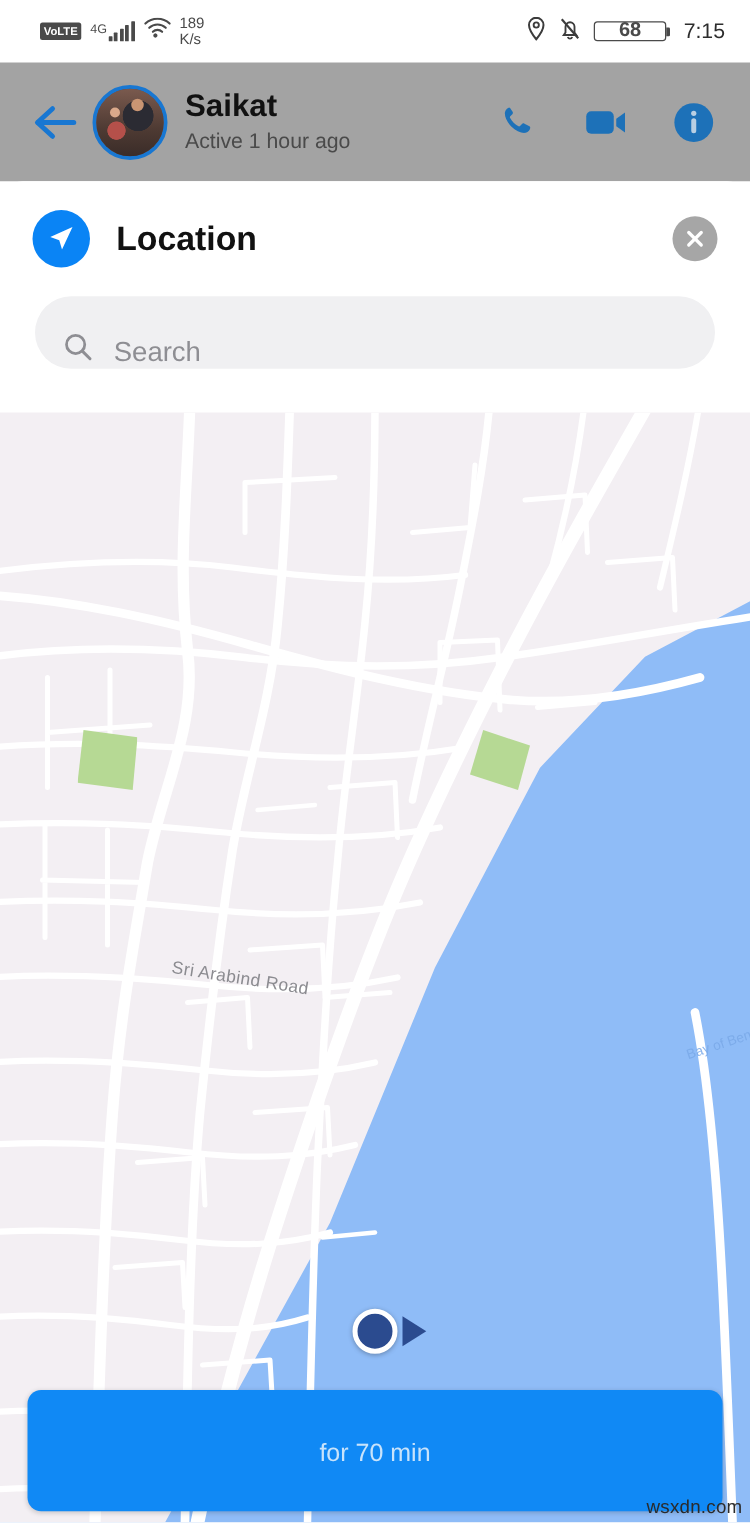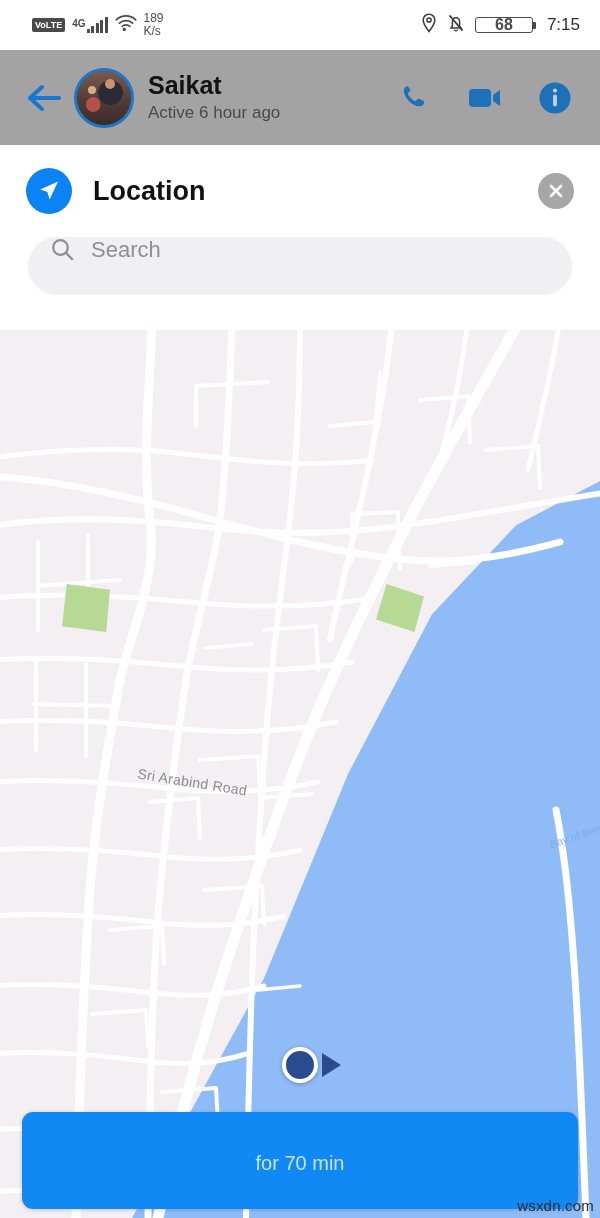--- a/index.html
+++ b/index.html
@@ -19,21 +19,21 @@
     padding:0 14px;
   }
   .sb-left{ display:flex; align-items:center; gap:7px; margin-left:18px;}
   .sb-right{ display:flex; align-items:center; gap:10px; margin-right:6px;}
   .volte{
     background:#4a4a4a; color:#fff; font-size:9px; font-weight:bold;
     padding:2px 3px; border-radius:2px; letter-spacing:0px; line-height:1;
     display:flex; align-items:center; height:14px;
   }
   .net4g{ display:flex; align-items:flex-end; gap:1px; }
-  .net4g .lbl{ font-size:10px; line-height:10px; color:#4a4a4a; font-weight:700; margin-bottom:4px;}
+  .net4g .lbl{ font-size:10px; line-height:10px; color:#4a4a4a; font-weight:400; margin-bottom:4px;}
   .bars{ display:flex; align-items:flex-end; gap:1.5px; height:16px;}
   .bars i{ display:block; width:3px; background:#4a4a4a; border-radius:.5px;}
   .bars i:nth-child(1){height:4px} .bars i:nth-child(2){height:7px}
   .bars i:nth-child(3){height:10px} .bars i:nth-child(4){height:13px}
   .bars i:nth-child(5){height:16px}
   .kbs{ font-size:12px; line-height:13px; color:#4a4a4a; text-align:left;}
   .battery{
     border:1.6px solid #4a4a4a; border-radius:3px;
     font-size:16px; font-weight:600; padding:0px 19px; line-height:14px;
     position:relative; color:#4a4a4a;
@@ -81,21 +81,21 @@
     display:flex; align-items:center; justify-content:center; flex:0 0 auto;
   }
   .sheet-title{ font-size:27px; font-weight:bold; color:#111; margin-left:21px; flex:1 1 auto;}
   .close-btn{
     width:36px; height:36px; border-radius:50%; background:#a6a6a6;
     display:flex; align-items:center; justify-content:center; flex:0 0 auto;
   }
   .search-wrap{ padding:0 28px; }
   .search-box{
     height:58px; background:#f0f0f2; border-radius:29px;
-    display:flex; align-items:flex-start; padding:0 22px; gap:16px;
+    display:flex; align-items:flex-end; padding:0 22px; gap:16px;
   }
   .search-ph{ font-size:22px; color:#8e8e93; }
 
   
   .map{
     position:absolute; left:0; top:330px; width:600px; height:888px;
     background:#f3eff3; overflow:hidden;
   }
   .water{
     position:absolute; inset:0;
@@ -197,21 +197,21 @@
         <line x1="5.5" y1="15" x2="34" y2="15" stroke="#1877d2" stroke-width="4" stroke-linecap="round"></line>
       </svg>
     </div>
     <div class="avatar">
       <div class="a-bg"></div>
       <div class="head1"></div>
       <div class="head2"></div>
     </div>
     <div class="hdr-text">
       <div class="hdr-name">Saikat</div>
-      <div class="hdr-status">Active 6 hour ago</div>
+      <div class="hdr-status">Active 1 hour ago</div>
     </div>
     <div class="hdr-icons">
       <span class="ic">
         <svg width="32" height="32" viewBox="0 0 32 32">
           <path d="M9 4c-1.5 0-3.6 1.6-4 3.6-.6 3 1.2 7.7 5 11.6s8.6 5.6 11.6 5c2-.4 3.6-2.5 3.6-4 0-.7-.4-1.2-1-1.5l-3.6-1.8c-.8-.4-1.6-.2-2.2.4l-1.4 1.5c-.3.3-.8.4-1.2.2-1.3-.7-2.7-1.7-3.9-2.9-1.2-1.2-2.2-2.6-2.9-3.9-.2-.4-.1-.9.2-1.2l1.5-1.4c.6-.6.8-1.4.4-2.2L9.3 4.8C9 4.3 8.5 4 9 4z" fill="#1d71b8"></path>
         </svg>
       </span>
       <span class="ic">
         <svg width="34" height="26" viewBox="0 0 34 26">
           <rect x="1" y="4" width="22" height="18" rx="4" fill="#1d71b8"></rect>

